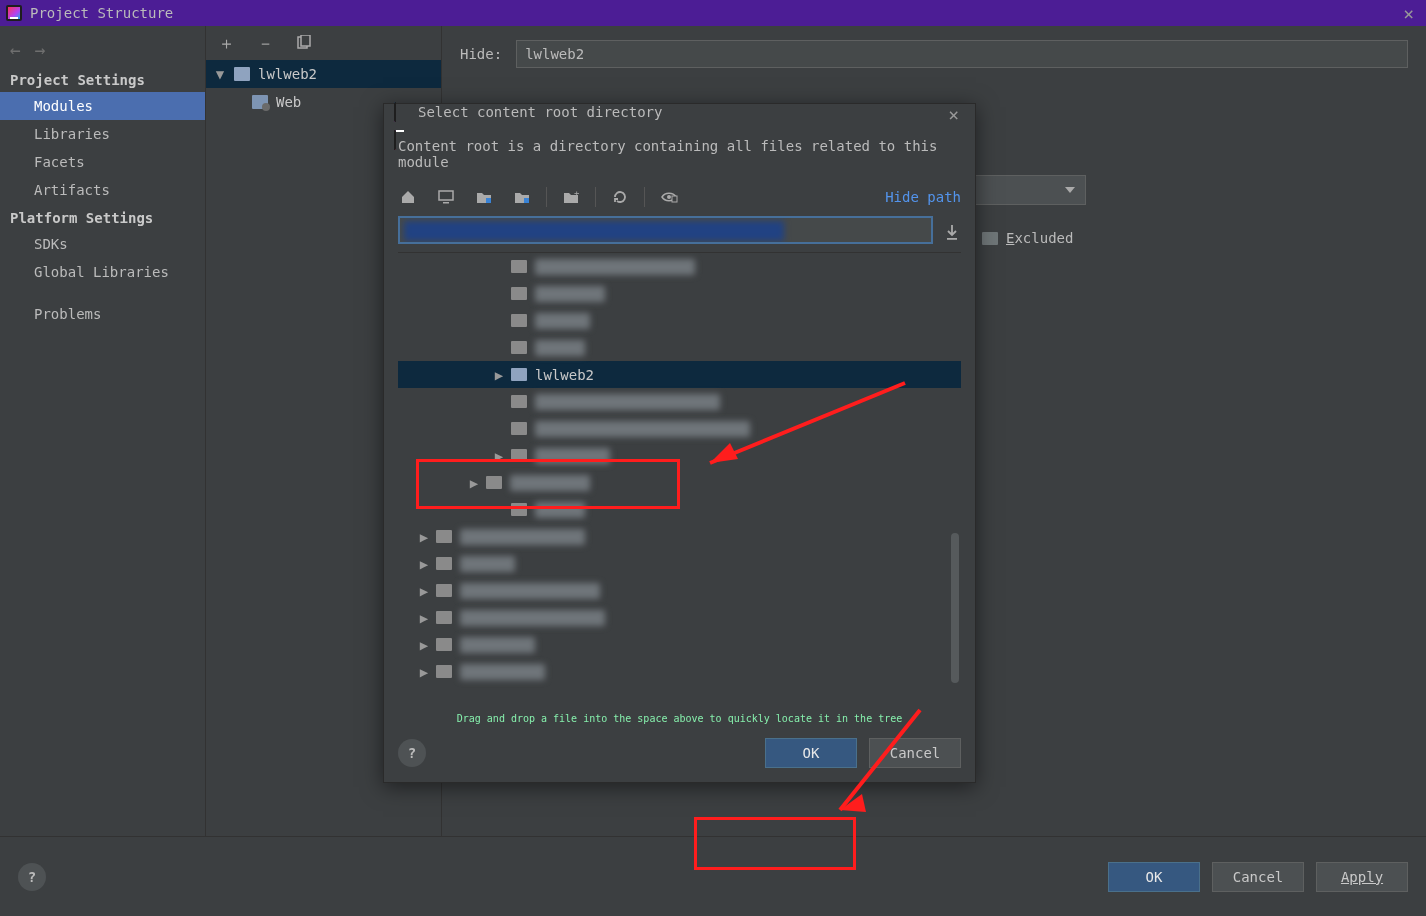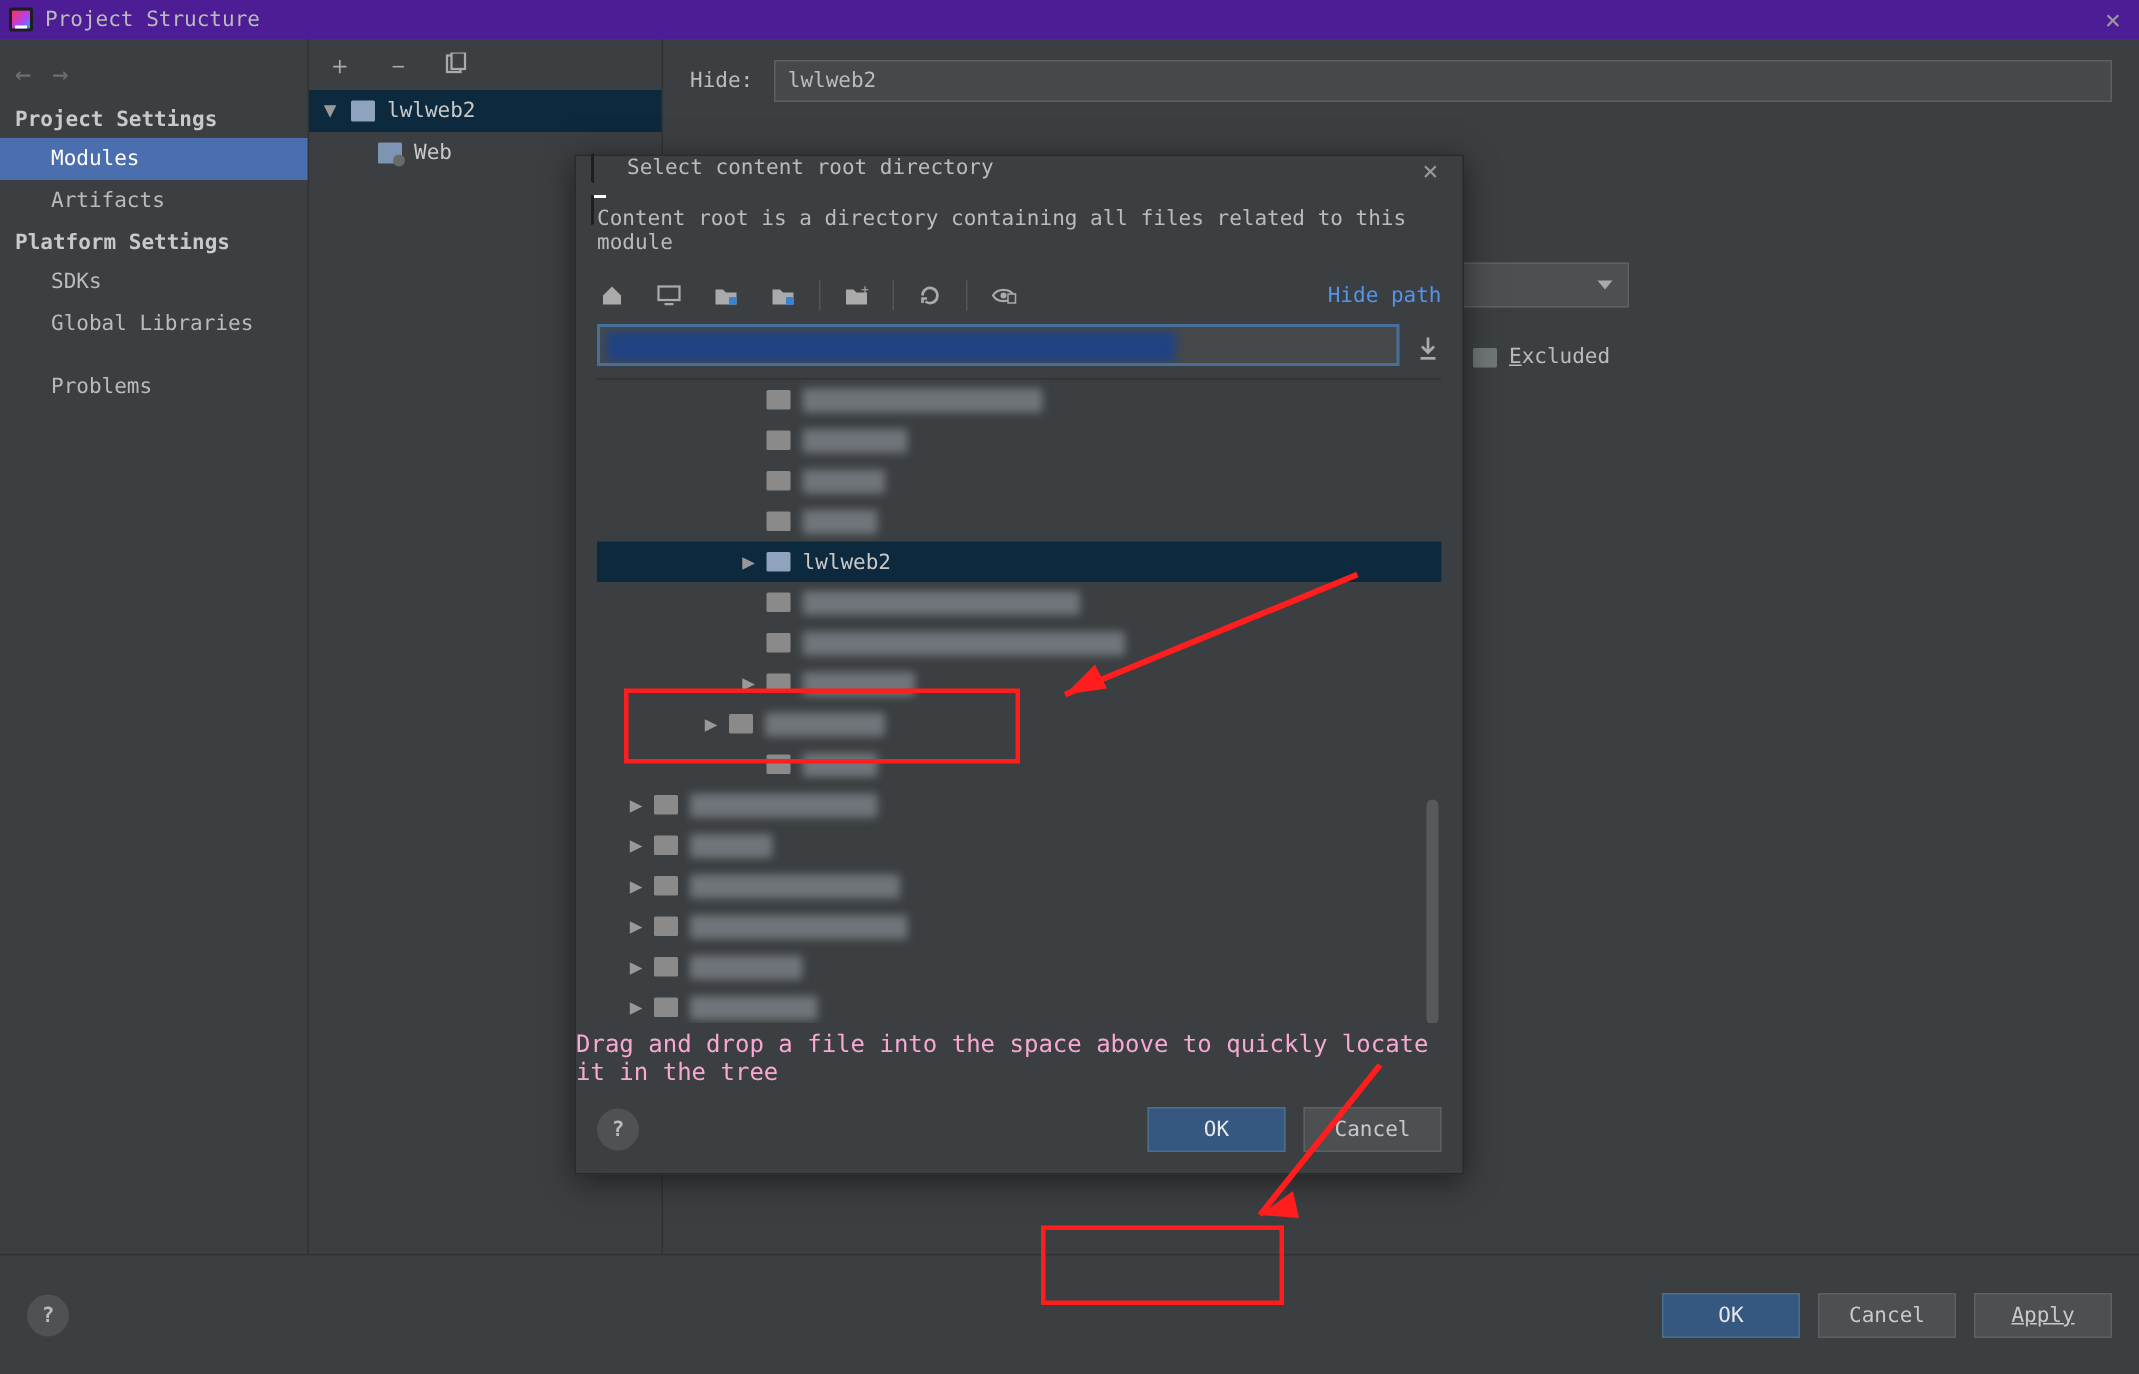--- a/index.html
+++ b/index.html
@@ -59,21 +59,21 @@
   .pathinput .sel{position:absolute;left:4px;top:3px;height:20px;width:380px;background:#214283;filter:blur(3px);}
   .dlicon{width:18px;height:22px;color:#aaaaaa;display:flex;align-items:flex-end;justify-content:center;}
   .filetree{flex:1;background:#3c3f41;margin:0 14px;position:relative;overflow:hidden;border-top:1px solid #323232;}
   .filetree .scroll{position:absolute;right:2px;top:280px;width:8px;height:150px;background:#565a5c;border-radius:4px;}
   .ft-row{height:27px;display:flex;align-items:center;color:#c9c9c9;}
   .ft-row .tw{color:#999;width:12px;text-align:center;margin-right:6px;}
   .ft-row .folder{width:16px;height:13px;background:#8a8a8a;border-radius:1px;margin-right:8px;}
   .ft-row .blur{height:16px;background:#6f757a;filter:blur(3px);border-radius:2px;}
   .ft-row.sel{background:#0d293e;}
   .ft-row.sel .folder{background:#8fa3bf;}
-  .dragtext{text-align:left;color:#f9a8d4;font-size:16px;padding:4px 0 0 0;}
+  .dragtext{text-align:center;color:#86efac;font-size:10px;padding:4px 0 0 0;}
   .modal-bottom{height:58px;display:flex;align-items:center;padding:0 14px;}
   .modal-bottom .help{width:28px;height:28px;border-radius:50%;background:#4e5254;color:#bbbbbb;display:flex;align-items:center;justify-content:center;font-weight:bold;}
   .modal-bottom .mbtn{height:30px;min-width:92px;border:1px solid #5e6060;background:#4c5052;color:#c9c9c9;display:flex;align-items:center;justify-content:center;font-family:inherit;font-size:14px;}
   .modal-bottom .mbtn.primary{background:#365880;border-color:#4a708b;color:#e8e8e8;}
   .modal-bottom .right{margin-left:auto;display:flex;gap:12px;}
   
   .redbox{position:absolute;border:3px solid #ff1d1d;z-index:80;}
   .arrow{position:absolute;z-index:81;}
   
   .ij-icon{width:16px;height:16px;background:linear-gradient(135deg,#fe315d,#b143f3 60%,#18ade4);border:2px solid #1e1e1e;border-radius:2px;}
@@ -94,20 +94,22 @@
 
 <div class="main">
 
   <div class="sidebar">
     <div class="navbtns">
       <span>←</span>
       <span>→</span>
     </div>
     <div class="sect-head">Project Settings</div>
     <div class="sect-item selected">Modules</div>
+    <div class="sect-item">Libraries</div>
+    <div class="sect-item">Facets</div>
     <div class="sect-item">Artifacts</div>
     <div class="sect-head">Platform Settings</div>
     <div class="sect-item">SDKs</div>
     <div class="sect-item">Global Libraries</div>
     <div class="sect-spacer"></div>
     <div class="sect-item">Problems</div>
   </div>
 
   <div class="modtree">
     <div class="modtree-toolbar">

